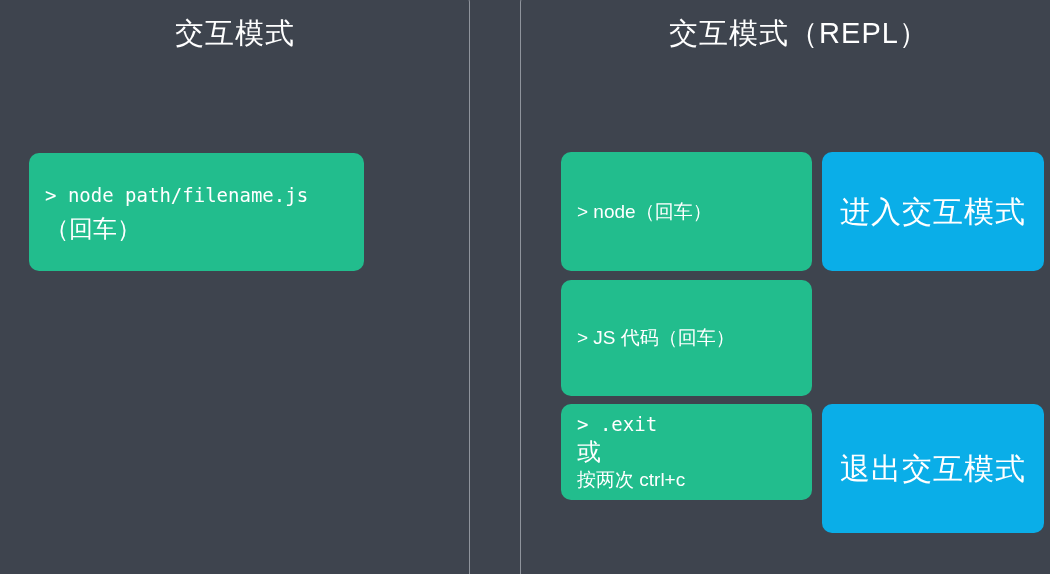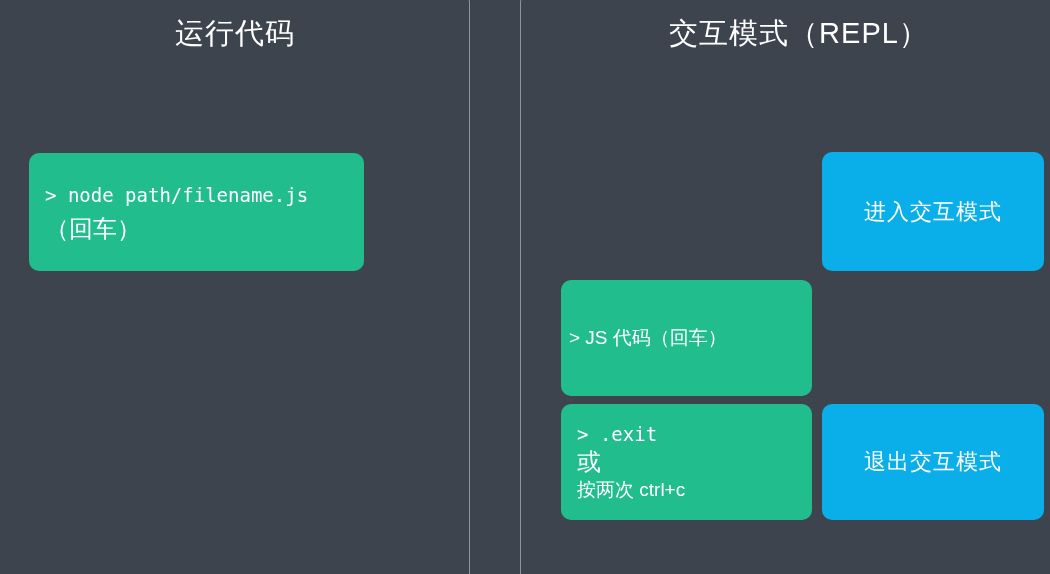--- a/index.html
+++ b/index.html
@@ -97,58 +97,61 @@
   .cmd-line.cjk {
     font-family: "Liberation Sans", sans-serif;
     font-size: 24px;
   }
   .cmd-line.mixed {
     font-family: "Liberation Sans", sans-serif;
     font-size: 19px;
   }
 
   .blue-label {
-    font-size: 22px;
+    font-size: 30px;
     line-height: 30px;
     letter-spacing: 1px;
     white-space: nowrap;
   }
 
   
   #box-script { left: 29px; top: 153px; width: 335px; height: 118px; gap: 6px; }
 
   
   #box-r1-green { left: 41px;  top: 152px; width: 251px; height: 119px; }
   #box-r1-blue  { left: 302px; top: 152px; width: 222px; height: 119px; }
-  #box-r2-green { left: 41px;  top: 280px; width: 251px; height: 116px; padding-left: 8px; }
+  #box-r2-green { left: 41px;  top: 280px; width: 251px; height: 116px; }
   #box-r2-blue  { left: 302px; top: 280px; width: 222px; height: 116px; }
-  #box-r3-green { left: 41px;  top: 404px; width: 251px; height: 116px; }
-  #box-r3-blue  { left: 302px; top: 404px; width: 222px; height: 116px; }
+  #box-r3-green { left: 41px;  top: 404px; width: 251px; height: 96px; }
+  #box-r3-blue  { left: 302px; top: 404px; width: 222px; height: 129px; }
 </style>
 </head>
 <body>
 
 <div id="stage">
 
   <div class="panel" id="panel-left">
     <div class="panel-frame" id="frame-left"></div>
 
-    <div class="panel-title">运行代码</div>
+    <div class="panel-title">交互模式</div>
 
     <div class="box green" id="box-script">
       <div class="cmd-line">&gt; node path/filename.js</div>
       <div class="cmd-line cjk">（回车）</div>
     </div>
   </div>
 
   <div class="panel" id="panel-right">
     <div class="panel-frame" id="frame-right"></div>
 
     <div class="panel-title">交互模式（REPL）</div>
 
+    <div class="box green" id="box-r1-green">
+      <div class="cmd-line mixed">&gt; node（回车）</div>
+    </div>
     <div class="box blue" id="box-r1-blue">
       <div class="blue-label">进入交互模式</div>
     </div>
 
     <div class="box green" id="box-r2-green">
       <div class="cmd-line mixed">&gt; JS 代码（回车）</div>
     </div>
 
     <div class="box green" id="box-r3-green">
       <div class="cmd-line">&gt; .exit</div>

